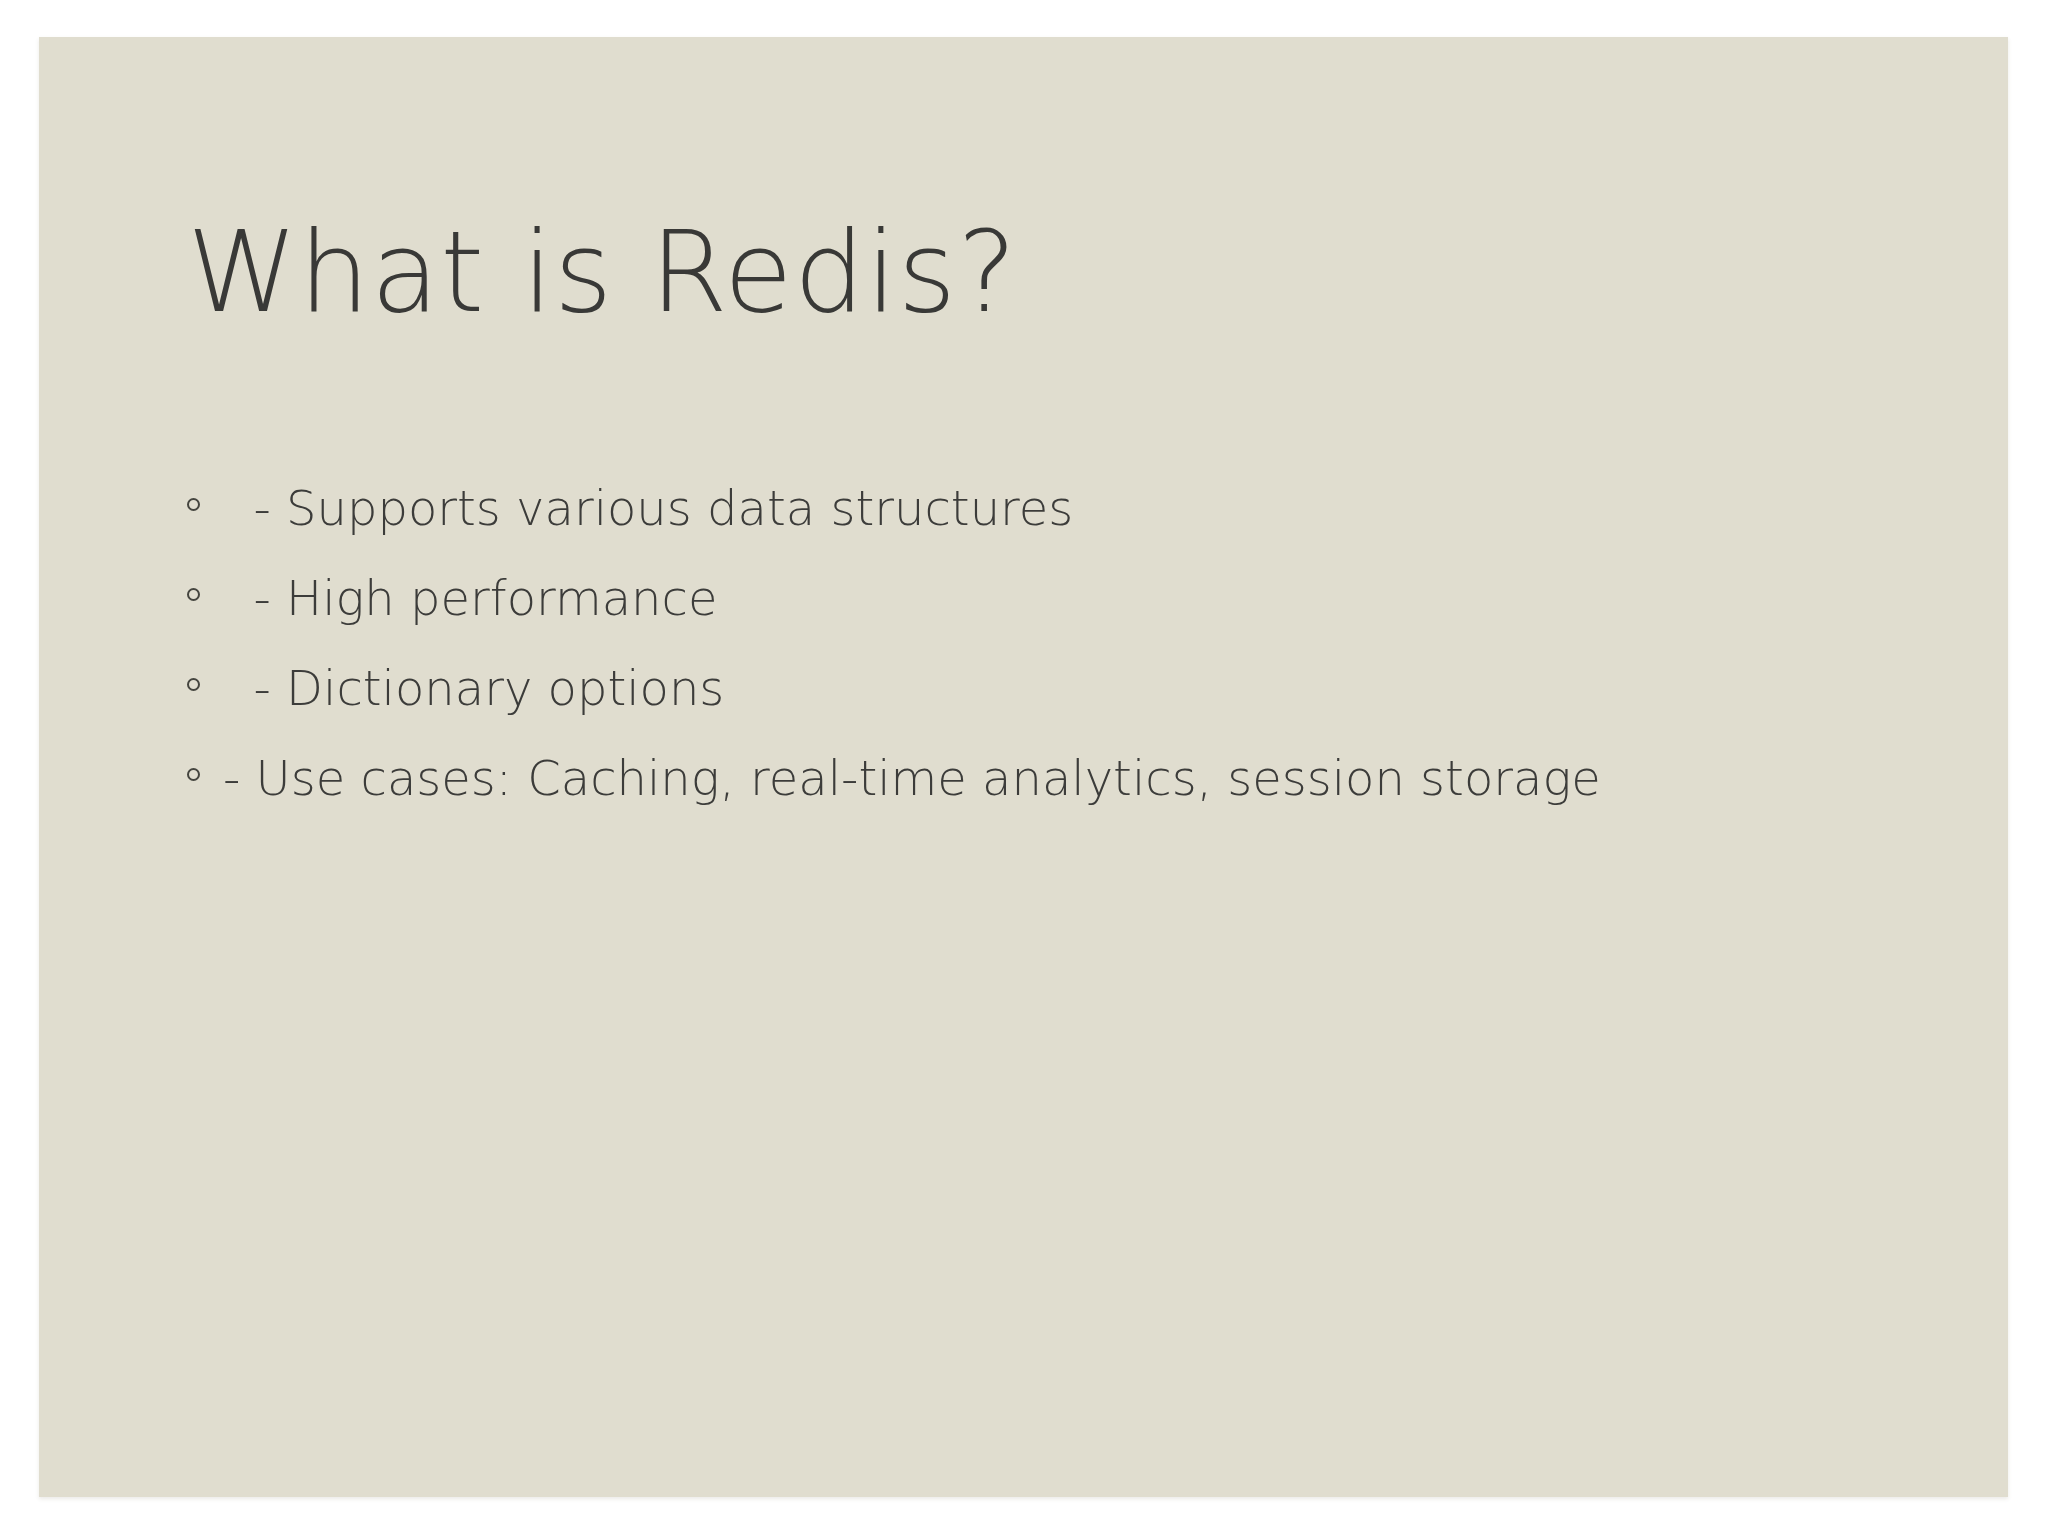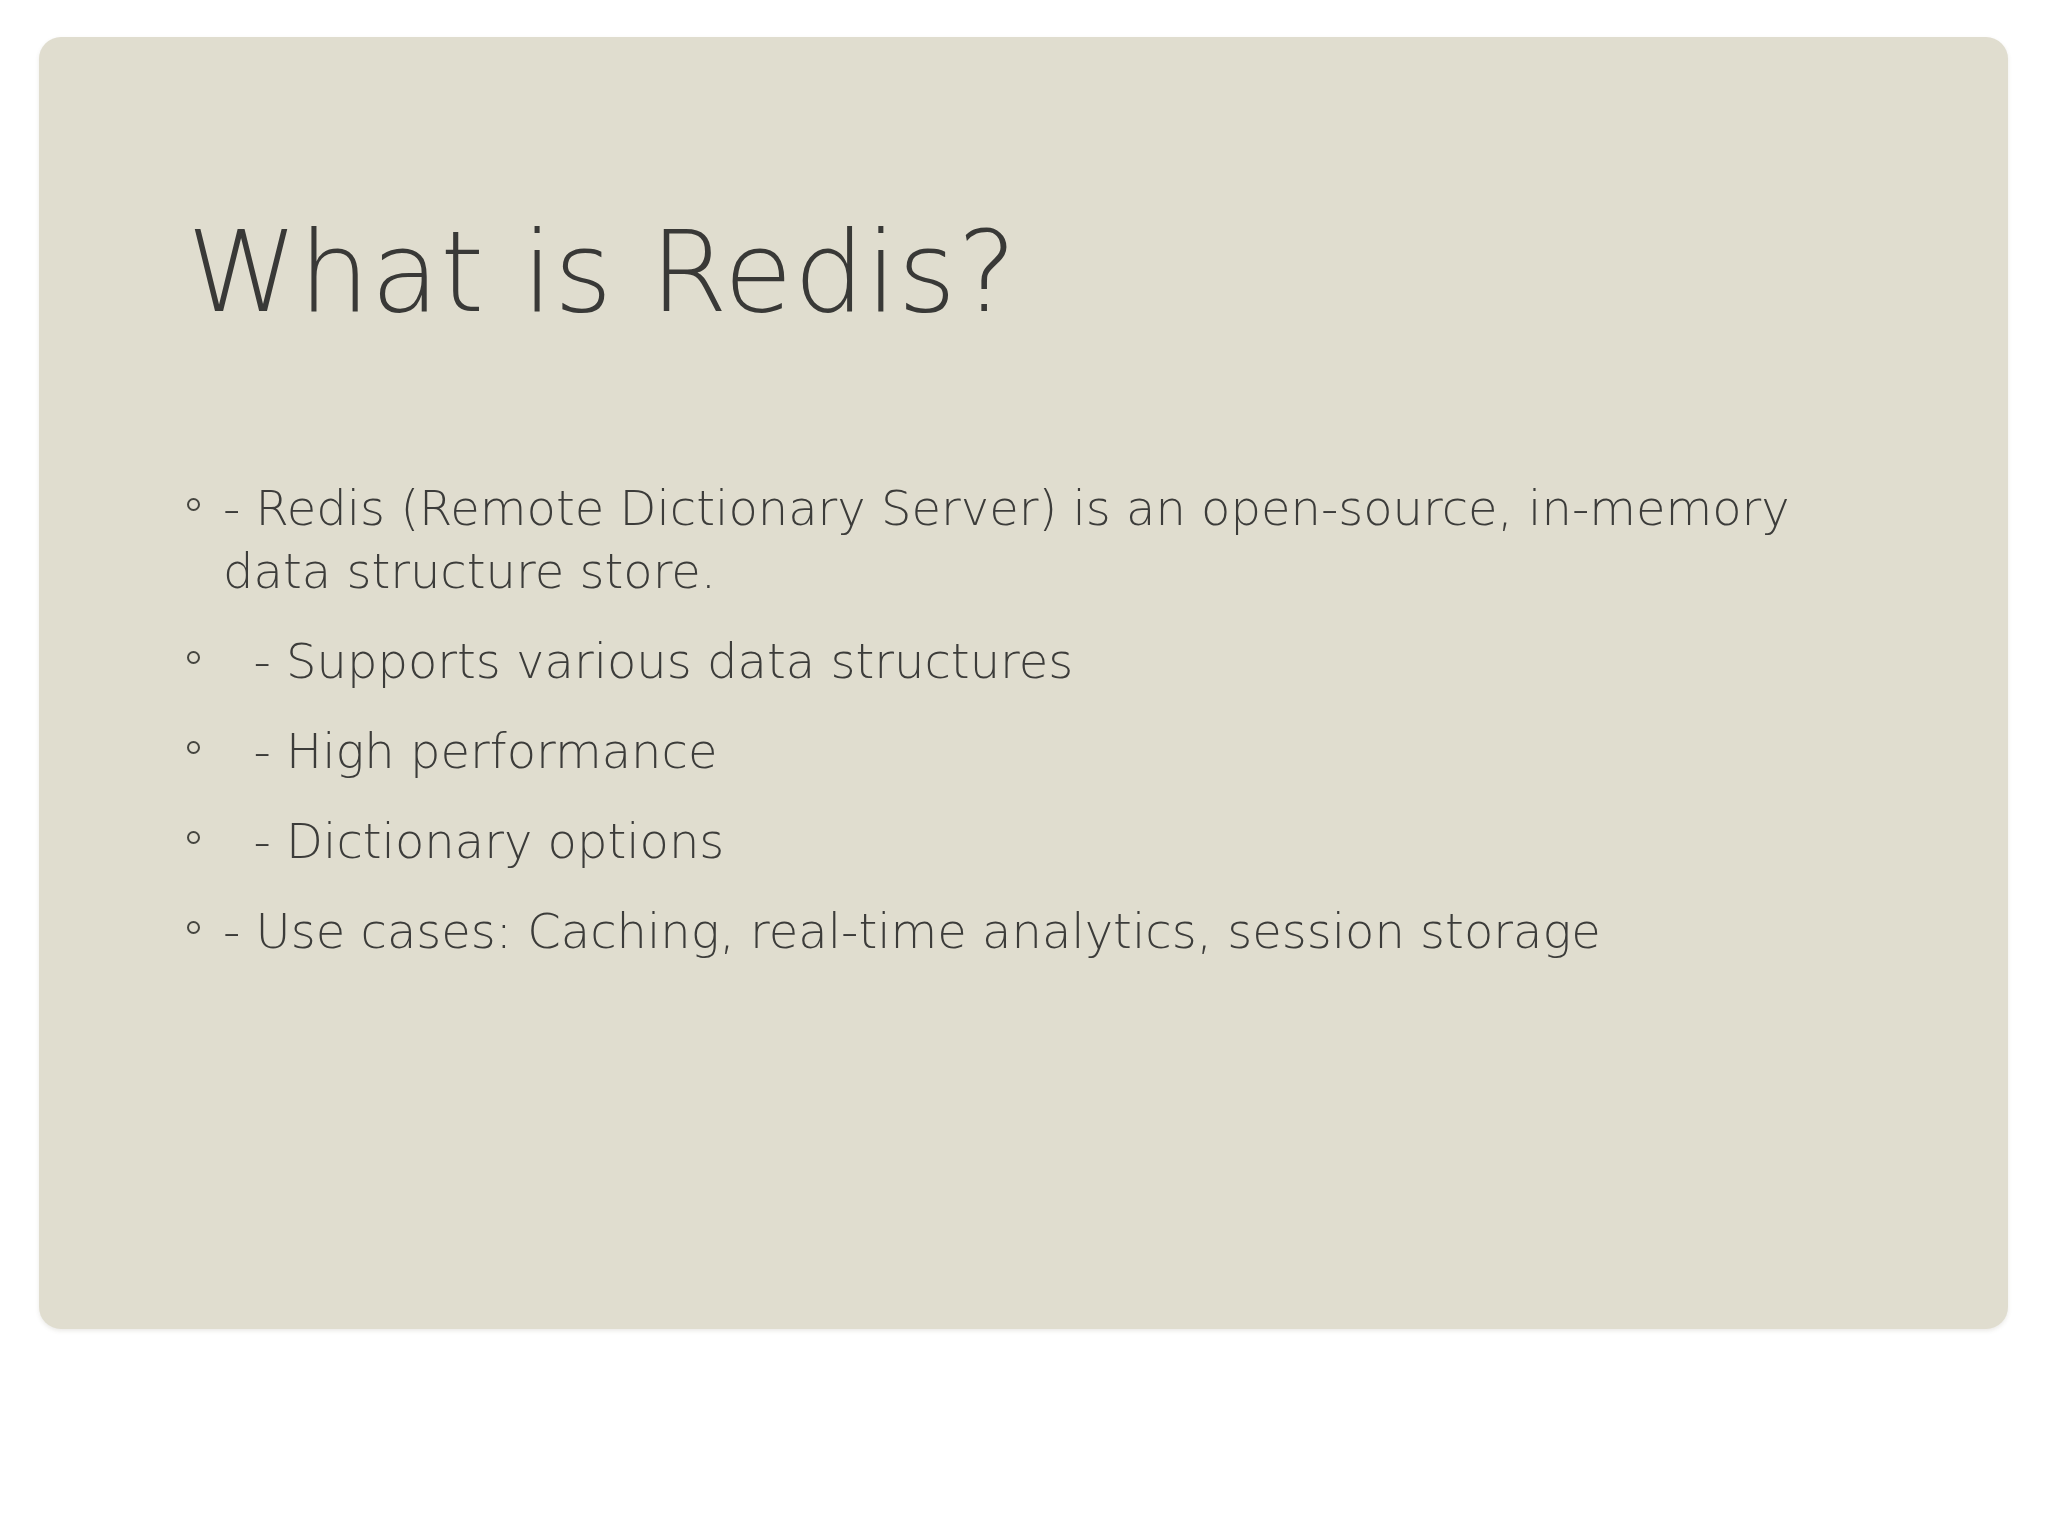--- a/index.html
+++ b/index.html
@@ -15,24 +15,23 @@
     position: relative;
     width: 2048px;
     height: 1536px;
     background: #ffffff;
   }
   .slide {
     position: absolute;
     left: 39px;
     top: 37px;
     width: 1969px;
-    height: 1292px;
+    height: 1460px;
     background: #e0ddcf;
     box-shadow: 0 2px 4px rgba(90, 85, 60, 0.12);
-    border-radius: 22px;
   }
   .slide-title {
     position: absolute;
     left: 148px;
     top: 168px;
     margin: 0;
     font-size: 112px;
     font-weight: 200;
     letter-spacing: 1px;
     line-height: 1.2;
@@ -72,25 +71,20 @@
 </style>
 </head>
 <body>
 
 <div class="page">
   <div class="slide">
     <h1 class="slide-title">What is Redis?</h1>
     <ul class="bullet-list">
         <li class="bullet">
           <span class="marker"></span>
-          <span class="btext">- Redis (Remote Dictionary Server) is an open-source, in-memory
-data structure store.</span>
-        </li>
-        <li class="bullet">
-          <span class="marker"></span>
           <span class="btext">  - Supports various data structures</span>
         </li>
         <li class="bullet">
           <span class="marker"></span>
           <span class="btext">  - High performance</span>
         </li>
         <li class="bullet">
           <span class="marker"></span>
           <span class="btext">  - Dictionary options</span>
         </li>

